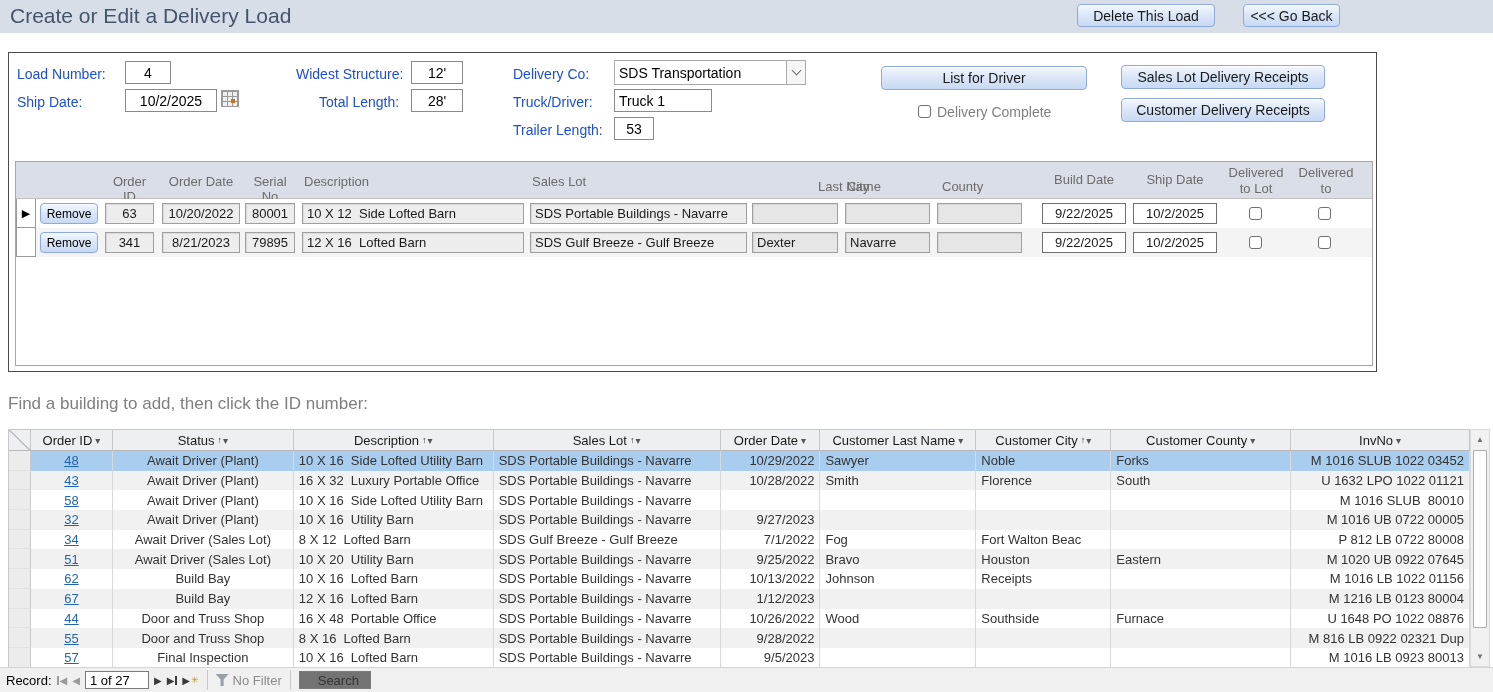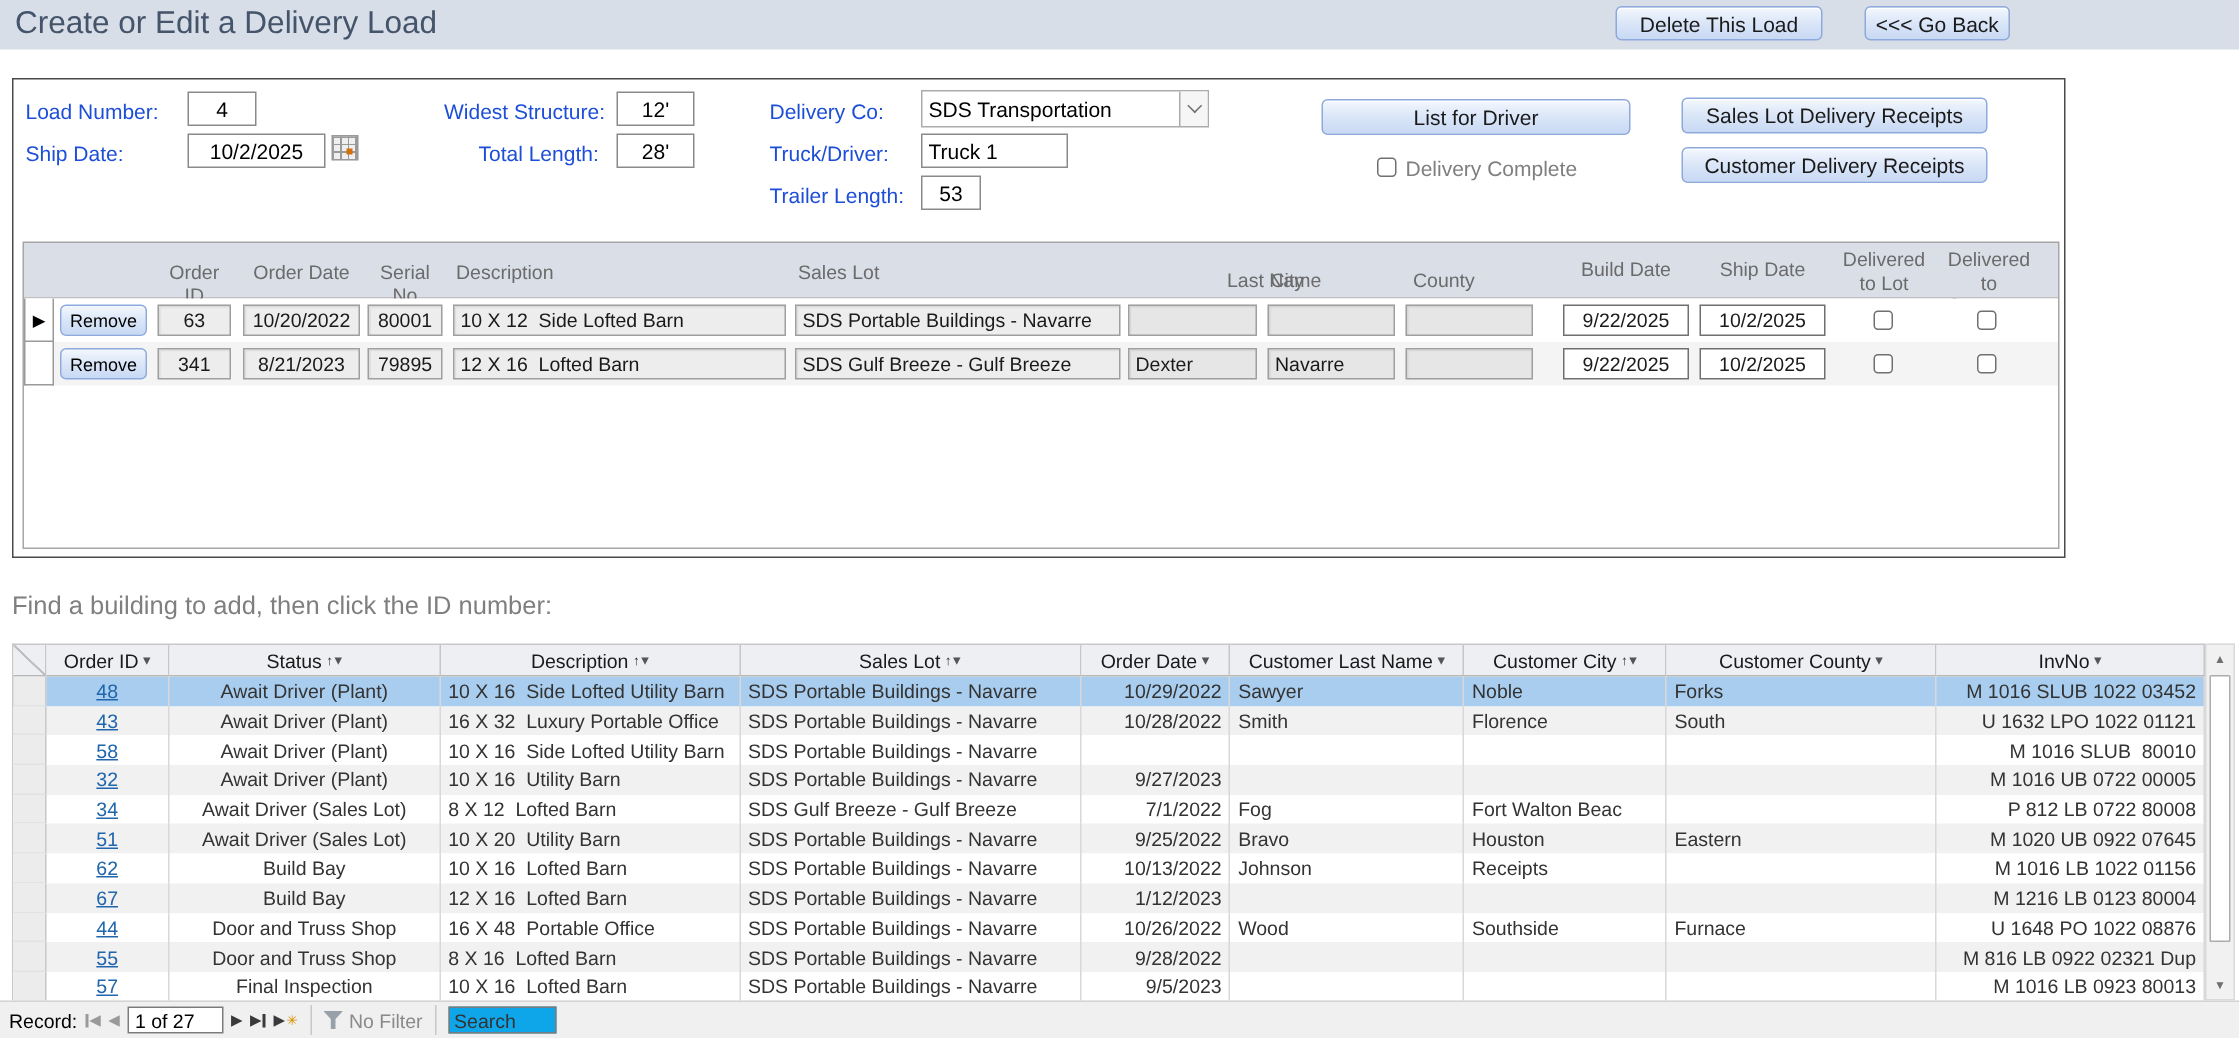--- a/index.html
+++ b/index.html
@@ -120,22 +120,22 @@
   .nav-ic.dim { color:#9a9a9a; }
   .nav-first::before { content:""; display:inline-block; border-left:2px solid currentColor; height:9px; margin-right:1px; }
   .nav-last::after  { content:""; display:inline-block; border-left:2px solid currentColor; height:9px; margin-left:1px; }
   .nav-count { width:64px; height:18px; background:#fff; border:1px solid #7a7a7a; display:flex;
                align-items:center; padding-left:4px; font-size:13px; cursor:text; }
   .star { font-size:9px; color:#D89000; margin-left:1px; }
   .nav-sep { width:1px; height:20px; background:#C8C8C8; margin:0 3px; }
   .funnel { width:13px; height:12px; background:#98A0AA;
             clip-path:polygon(0 0,100% 0,62% 45%,62% 100%,38% 100%,38% 45%); }
   .nofilter-wrap { display:flex; align-items:center; gap:4px; color:#8a8a8a; cursor:default; }
-  .nav-search { width:72px; height:18px; border:1px solid #7a7a7a; background:#0ea5e9; font-size:13px;
-                padding-left:3px; font-family:"Liberation Sans",sans-serif; }
+  .nav-search { width:72px; height:18px; border:1px solid #7a7a7a; background:#737373; font-size:13px;
+                padding-left:18px; font-family:"Liberation Sans",sans-serif; }
   .nav-search::placeholder { color:#333; opacity:1; }
 </style>
 </head>
 <body>
 
 <div id="screen">
 
   <div class="titlebar">
     <div class="title">Create or Edit a Delivery Load</div>
     <div class="btn btn-delete">Delete This Load</div>

